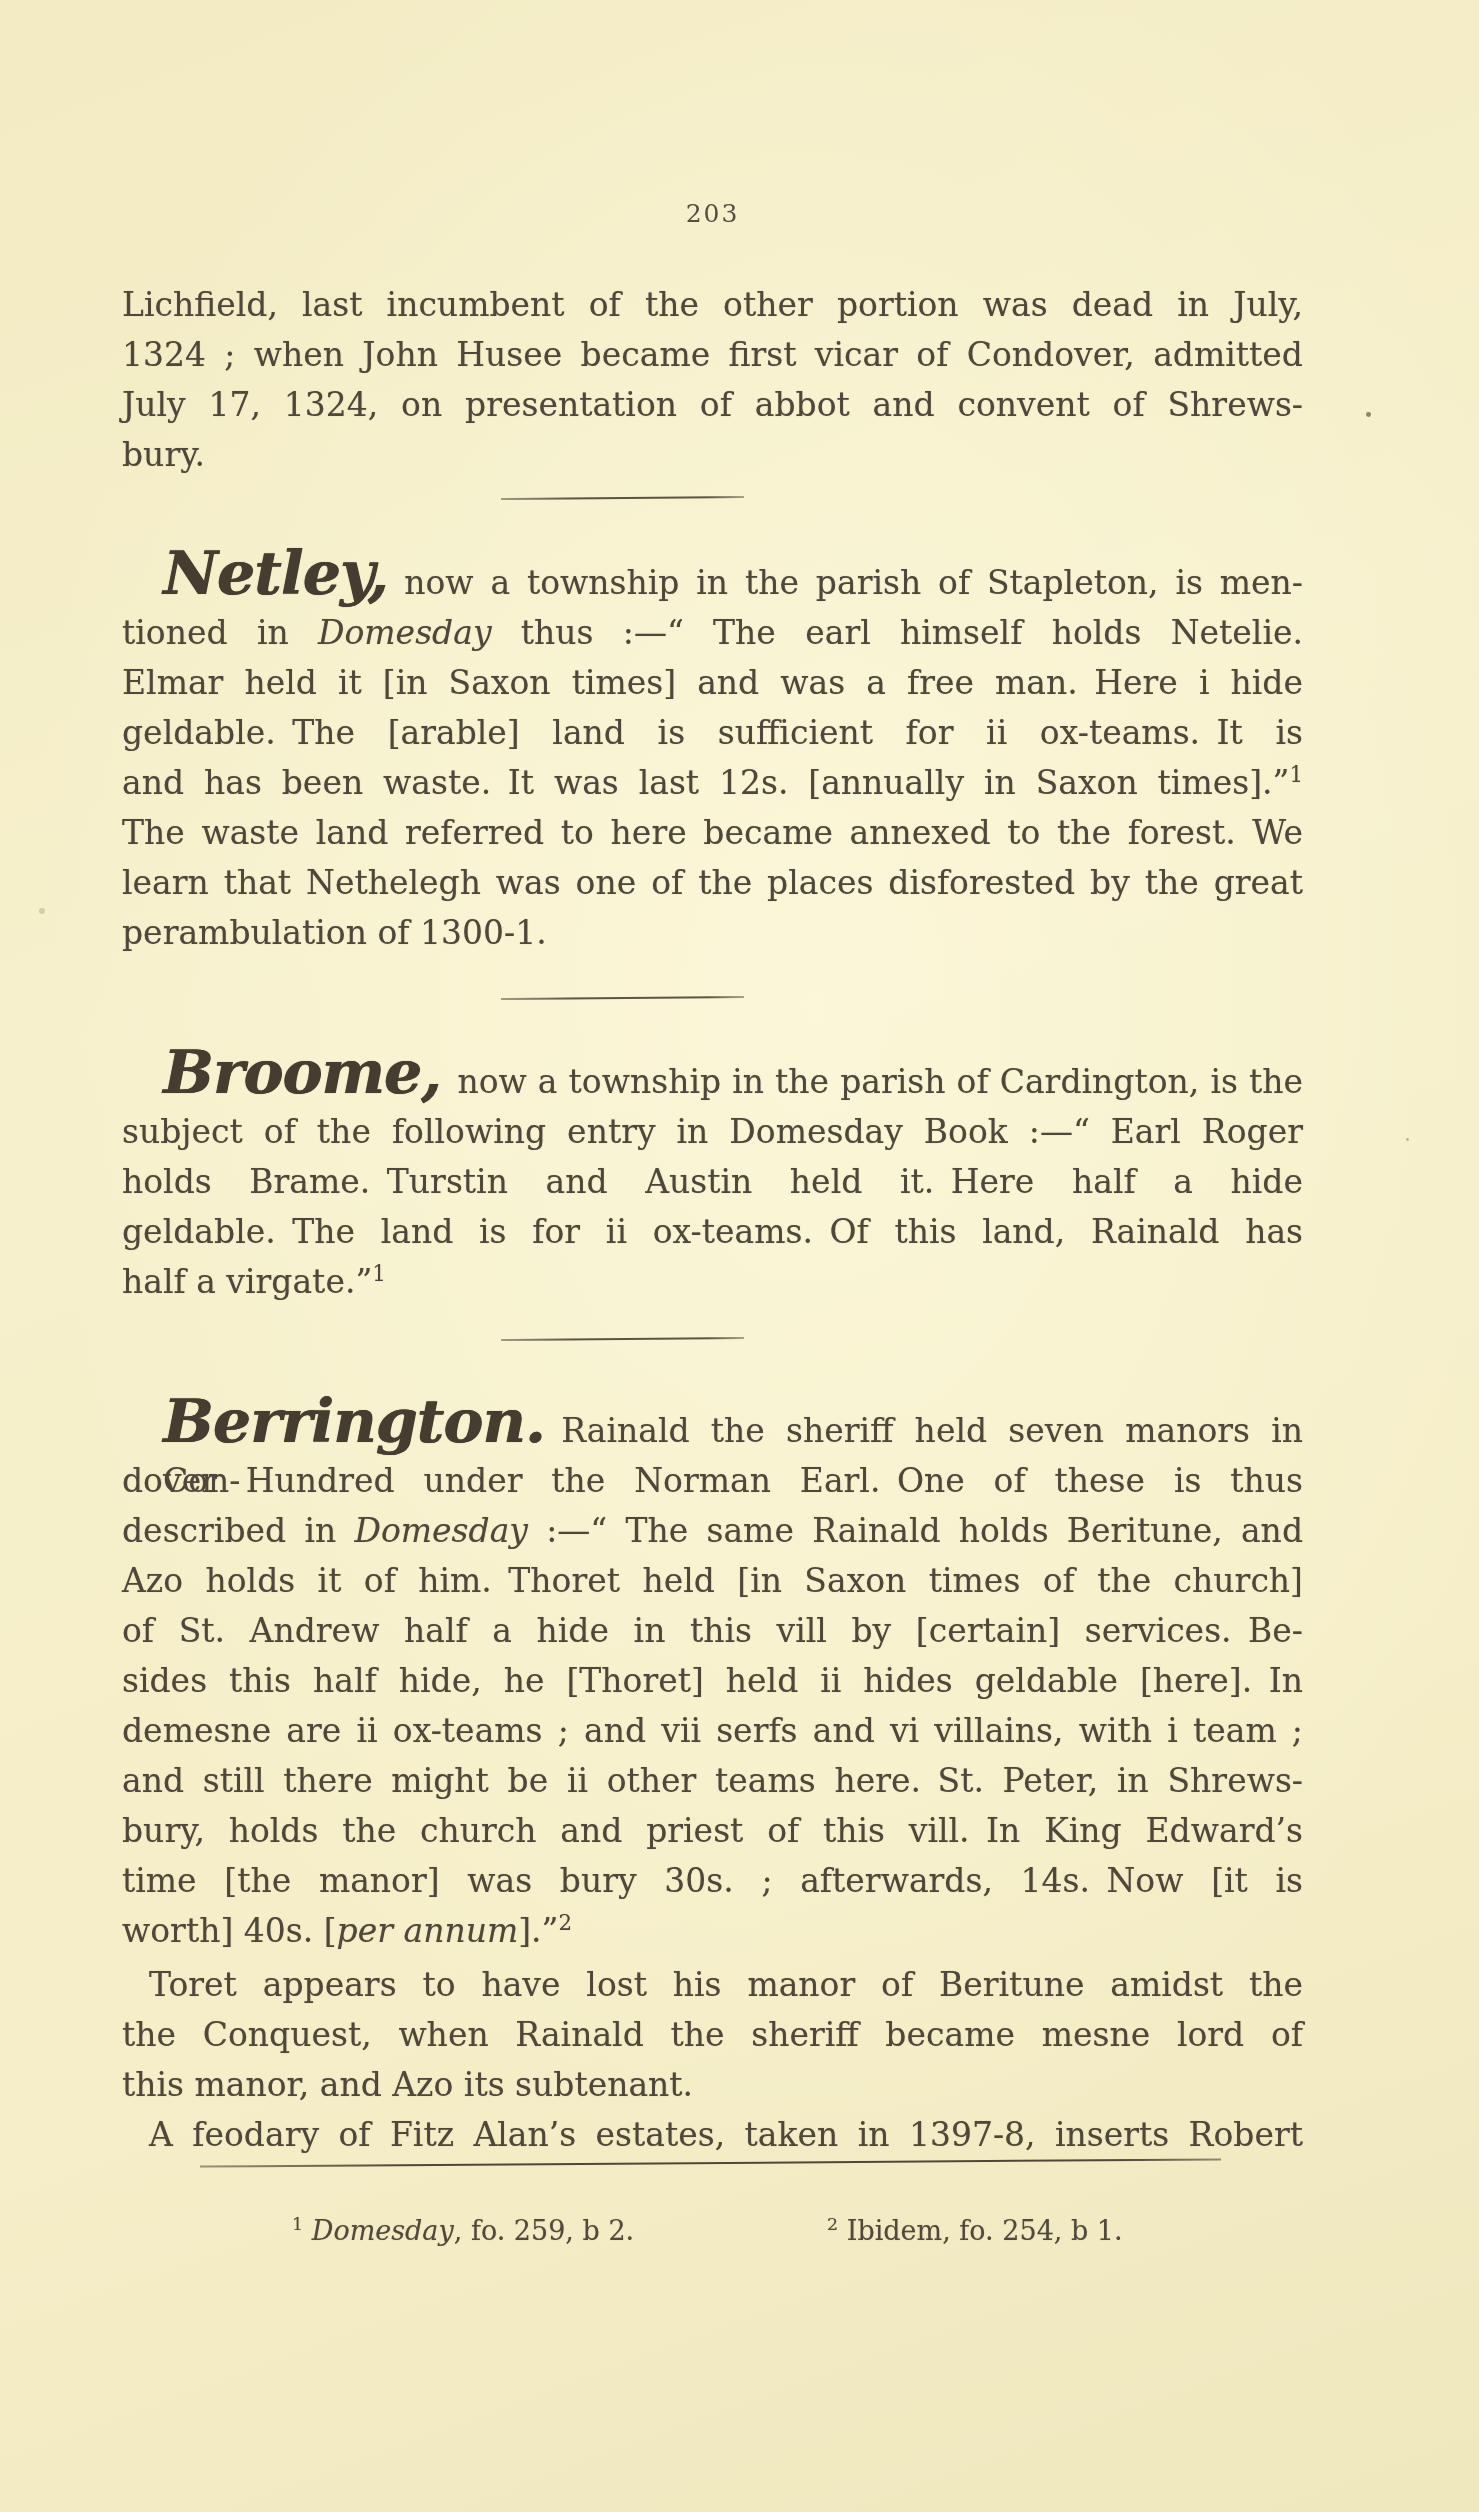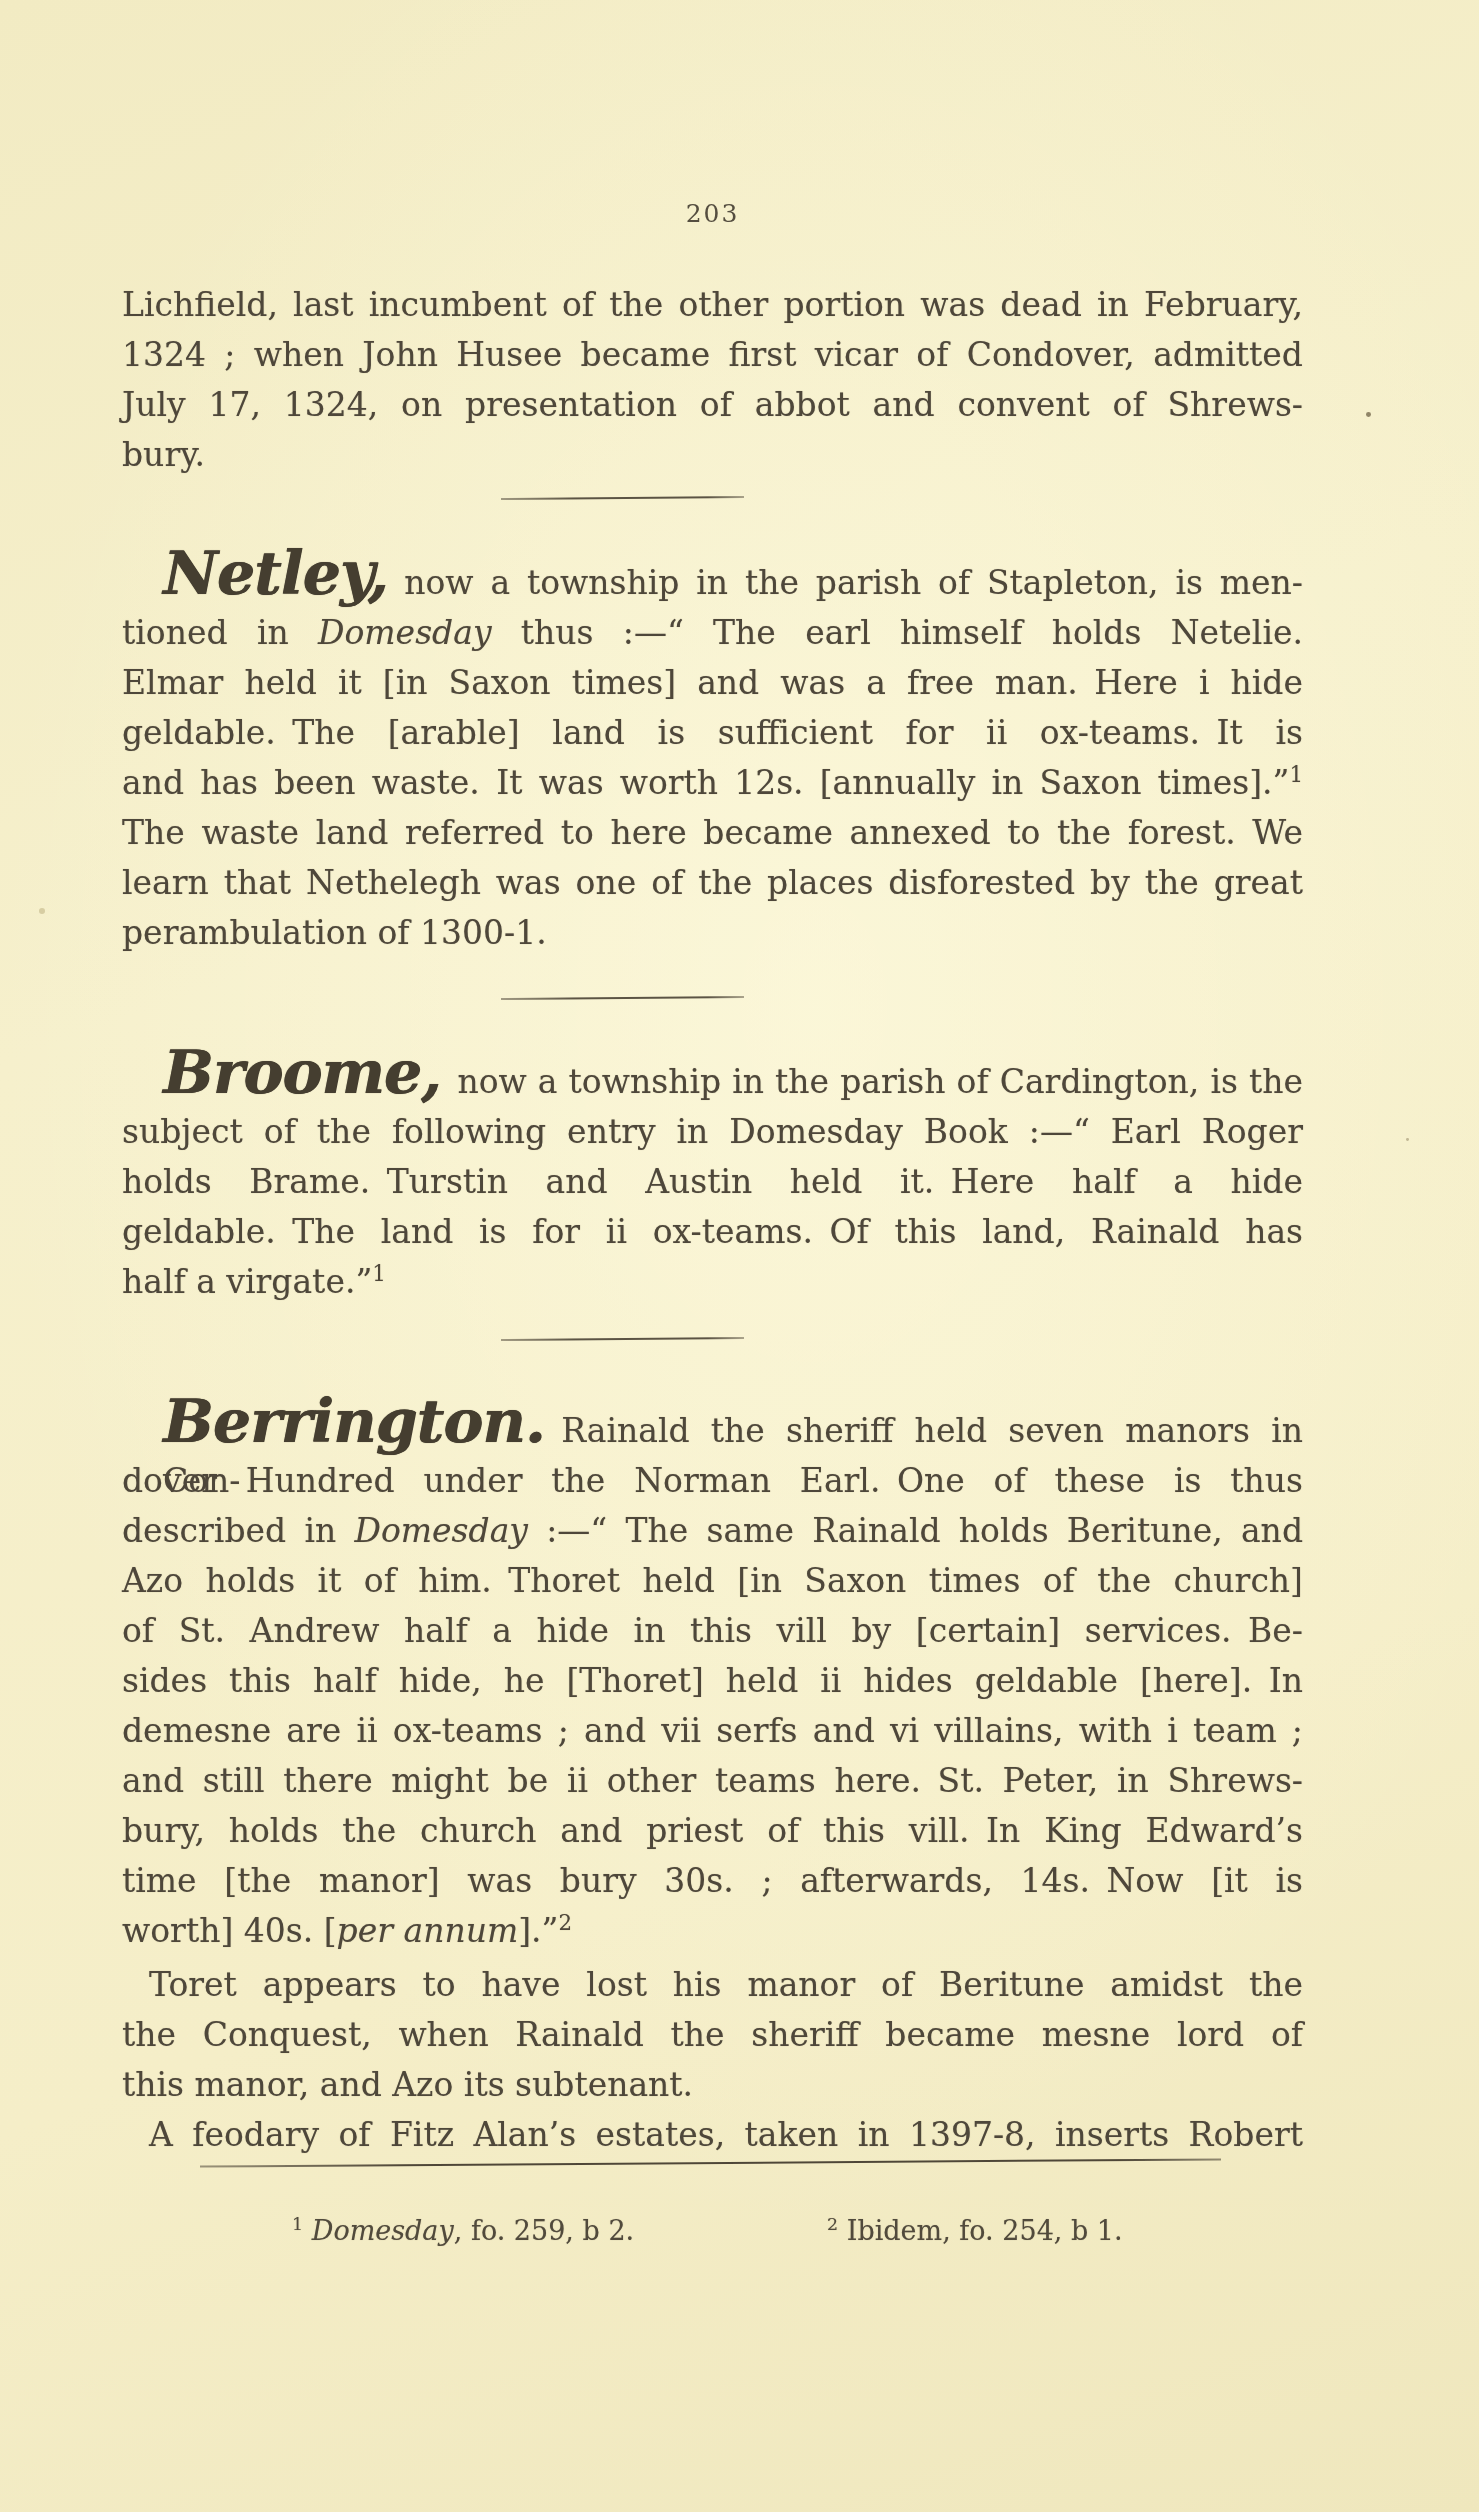--- a/index.html
+++ b/index.html
@@ -76,32 +76,32 @@
   <div class="speck s1" data-name="paper-speck"></div>
   <div class="speck s2" data-name="paper-speck"></div>
   <div class="speck s3" data-name="paper-speck"></div>
 
   <div id="page-number" data-name="page-number">203</div>
 
   <div id="text-block" data-name="page-text-block">
 
     <div id="blocks-root" data-name="text-blocks">
         <div class="para" data-name="continuation-paragraph">
-          <div class="line" data-name="text-line"><span data-name="body-text">Lichfield, last incumbent of the other portion was dead in February,</span></div>
+          <div class="line" data-name="text-line"><span data-name="body-text">Lichfield, last incumbent of the other portion was dead in July,</span></div>
           <div class="line" data-name="text-line"><span data-name="body-text">1324 ; when John Husee became first vicar of Condover, admitted</span></div>
           <div class="line" data-name="text-line"><span data-name="body-text">July 17, 1324, on presentation of abbot and convent of Shrews-</span></div>
           <div class="line lastline" data-name="text-line"><span data-name="body-text">bury.</span></div>
         </div>
         <div class="divider d1" data-name="section-divider"></div>
         <div class="para" data-name="netley-section">
           <div class="line" data-name="text-line" style="padding-left: 41px;"><span class="hd" data-name="blackletter-heading">Netley,</span><span data-name="body-text"> now a township in the parish of Stapleton, is men-</span></div>
           <div class="line" data-name="text-line"><span data-name="body-text">tioned in </span><span class="it" data-name="italic-text">Domesday</span><span data-name="body-text"> thus :—“ The earl himself holds Netelie.</span></div>
           <div class="line" data-name="text-line"><span data-name="body-text">Elmar held it [in Saxon times] and was a free man. Here i hide</span></div>
           <div class="line" data-name="text-line"><span data-name="body-text">geldable. The [arable] land is sufficient for ii ox-teams. It is</span></div>
-          <div class="line" data-name="text-line"><span data-name="body-text">and has been waste. It was worth 12s. [annually in Saxon times].”</span><span class="sup" data-name="footnote-marker">1</span></div>
+          <div class="line" data-name="text-line"><span data-name="body-text">and has been waste. It was last 12s. [annually in Saxon times].”</span><span class="sup" data-name="footnote-marker">1</span></div>
           <div class="line" data-name="text-line"><span data-name="body-text">The waste land referred to here became annexed to the forest. We</span></div>
           <div class="line" data-name="text-line"><span data-name="body-text">learn that Nethelegh was one of the places disforested by the great</span></div>
           <div class="line lastline" data-name="text-line"><span data-name="body-text">perambulation of 1300-1.</span></div>
         </div>
         <div class="divider d2" data-name="section-divider"></div>
         <div class="para" data-name="broome-section">
           <div class="line" data-name="text-line" style="padding-left: 41px;"><span class="hd" data-name="blackletter-heading">Broome,</span><span data-name="body-text"> now a township in the parish of Cardington, is the</span></div>
           <div class="line" data-name="text-line"><span data-name="body-text">subject of the following entry in Domesday Book :—“ Earl Roger</span></div>
           <div class="line" data-name="text-line"><span data-name="body-text">holds Brame. Turstin and Austin held it. Here half a hide</span></div>
           <div class="line" data-name="text-line"><span data-name="body-text">geldable. The land is for ii ox-teams. Of this land, Rainald has</span></div>

